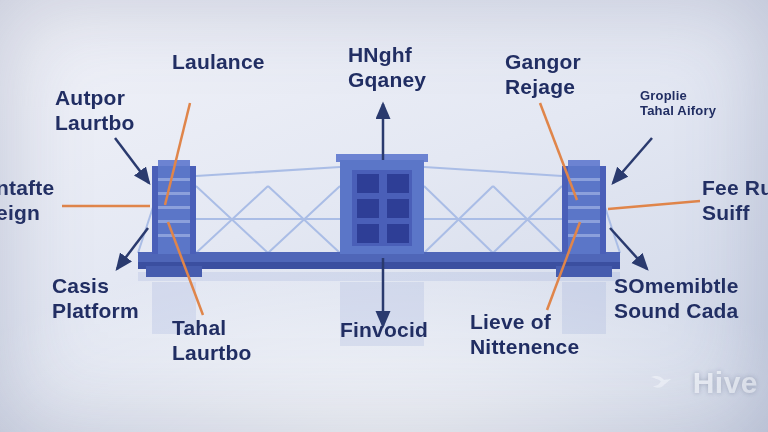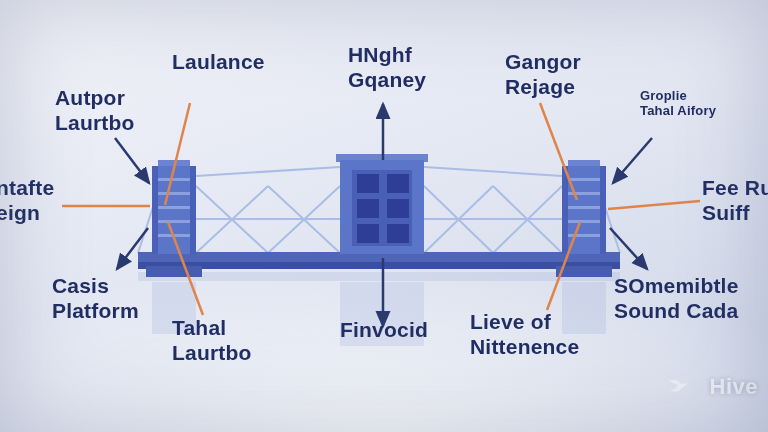--- a/index.html
+++ b/index.html
@@ -26,21 +26,21 @@
     letter-spacing:.2px;
     white-space:nowrap;
   }
   .label span{display:block;}
   .label.small{font-size:13px;}
   .watermark{
     position:absolute;
     right:10px;bottom:32px;
     display:flex;align-items:center;gap:20px;
     color:rgba(244,247,252,.92);
-    font-size:22px;font-weight:700;letter-spacing:.5px;
+    font-size:30px;font-weight:700;letter-spacing:.5px;
     text-shadow:0 0 5px rgba(110,120,145,.55);
     opacity:.9;
   }
   .watermark svg{display:block;opacity:.9;}
 </style>
 </head>
 <body>
 
 <div class="scene">
 

